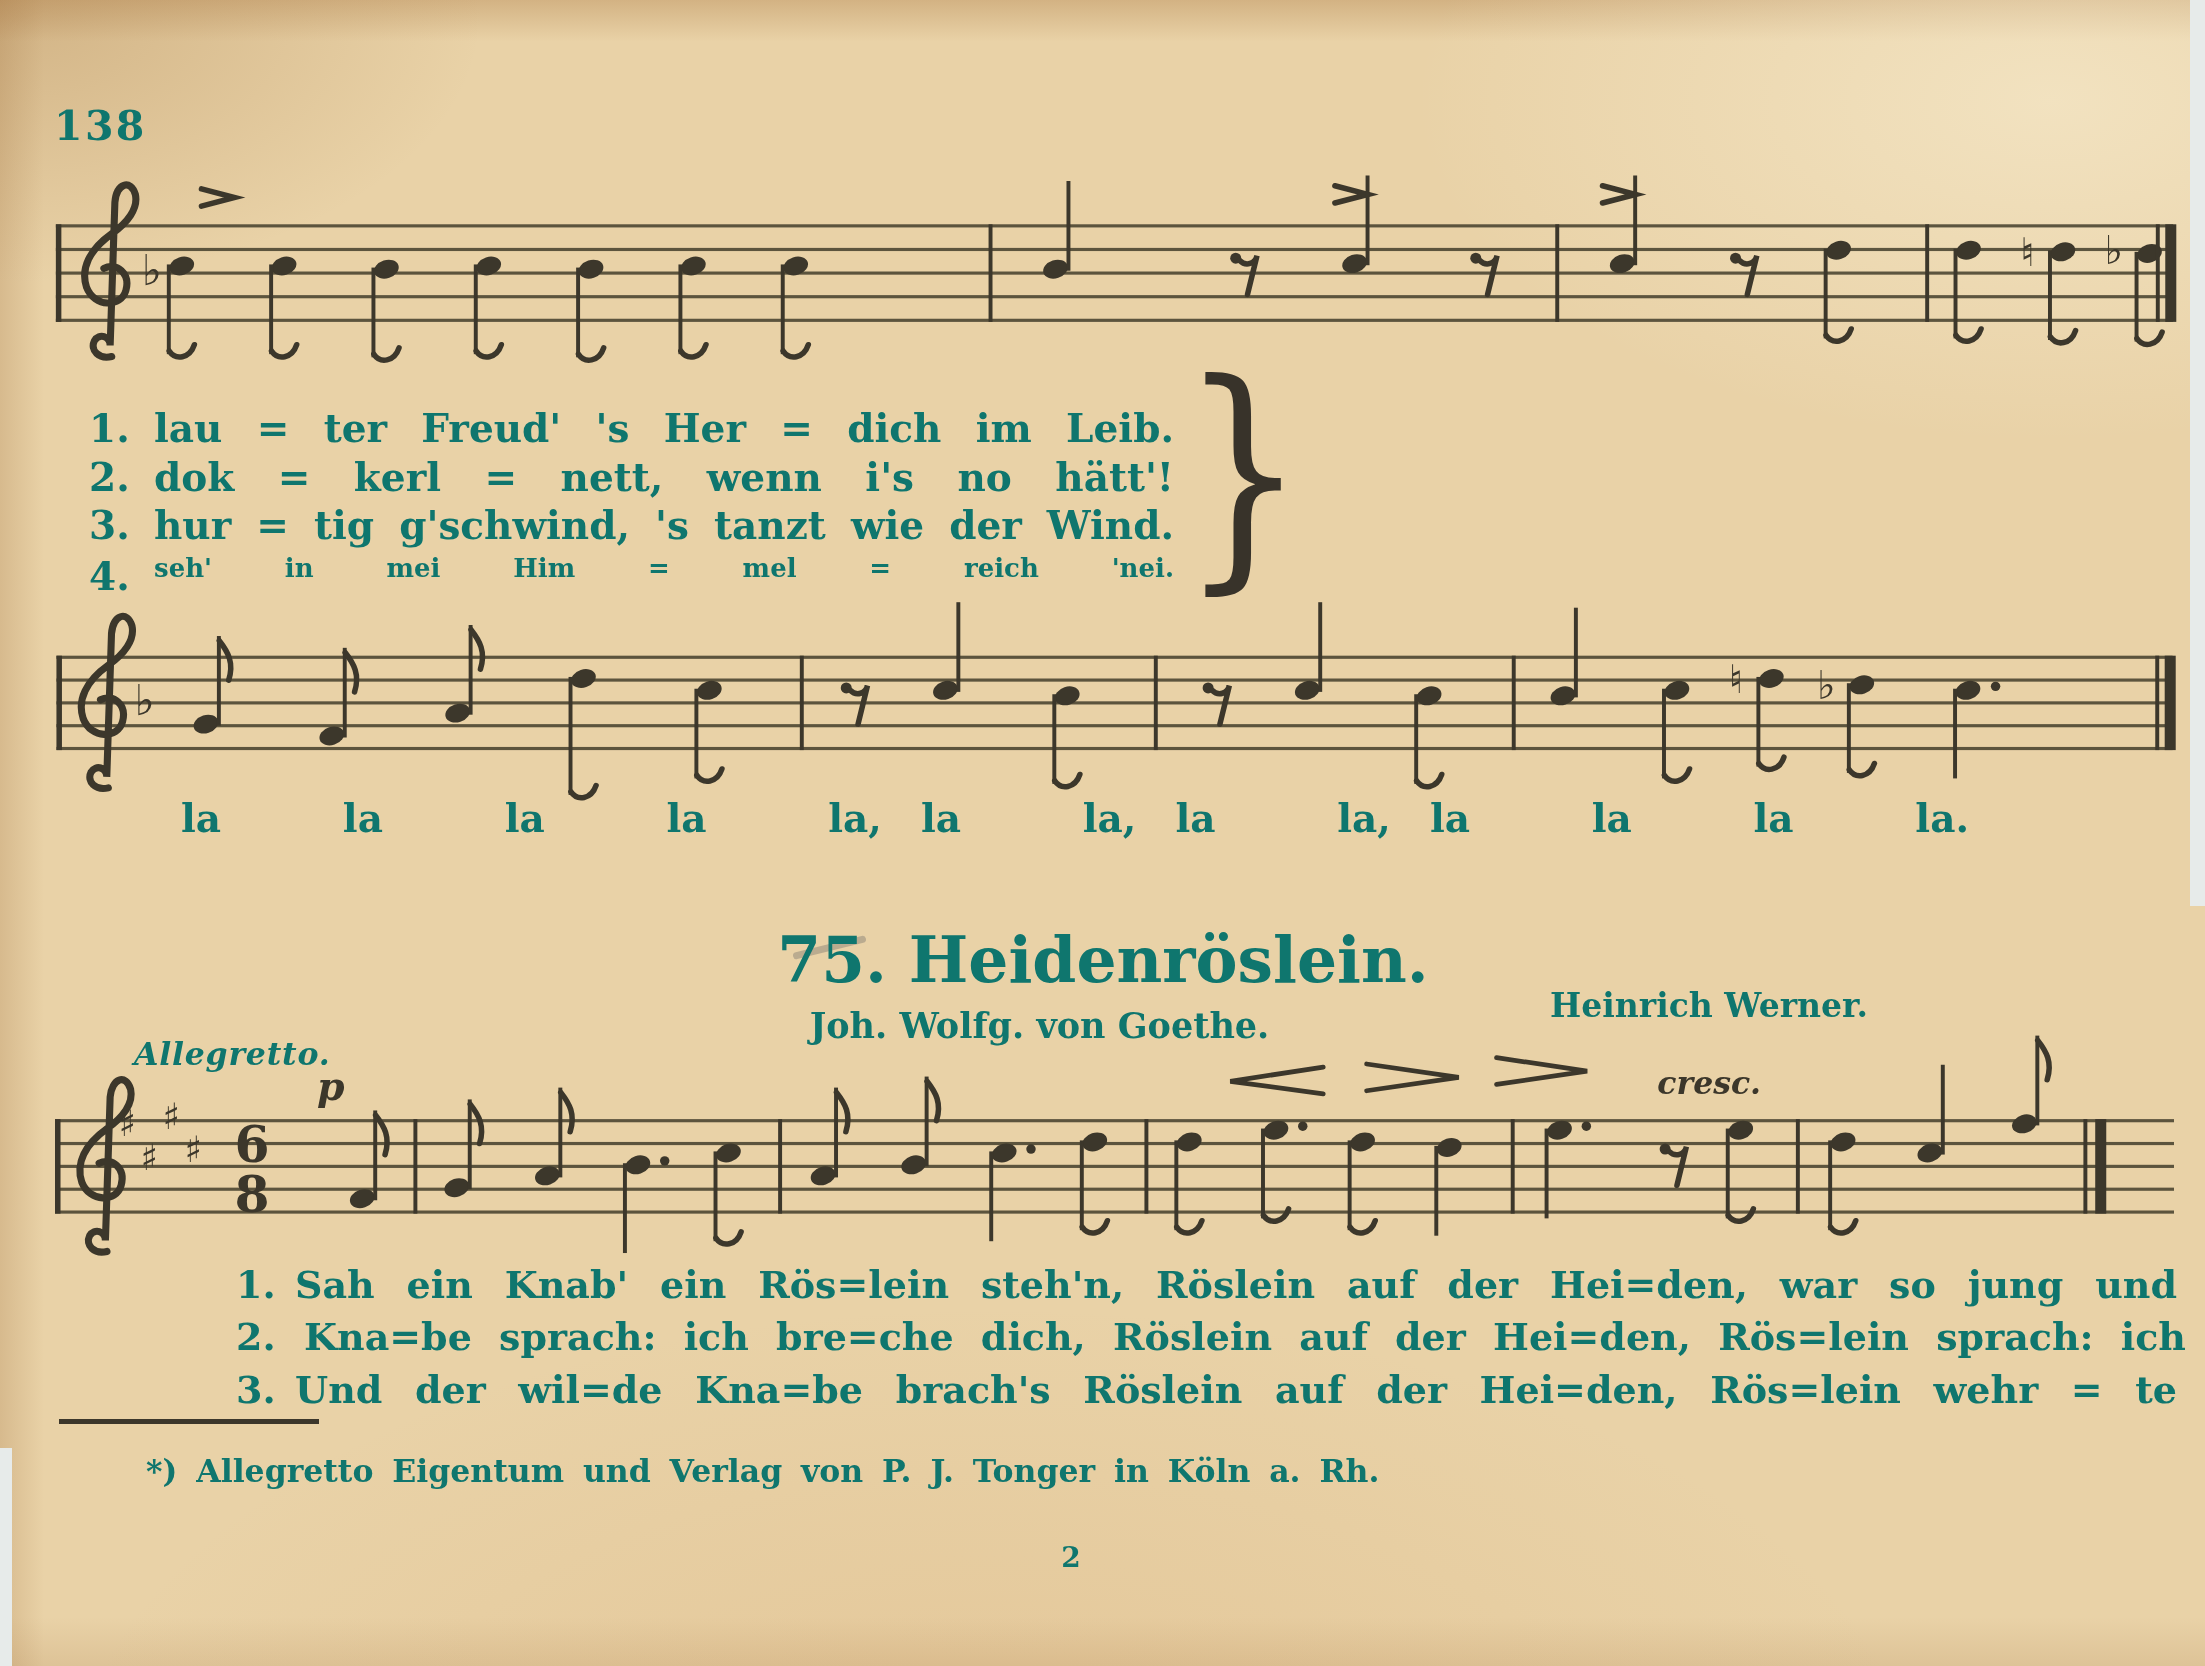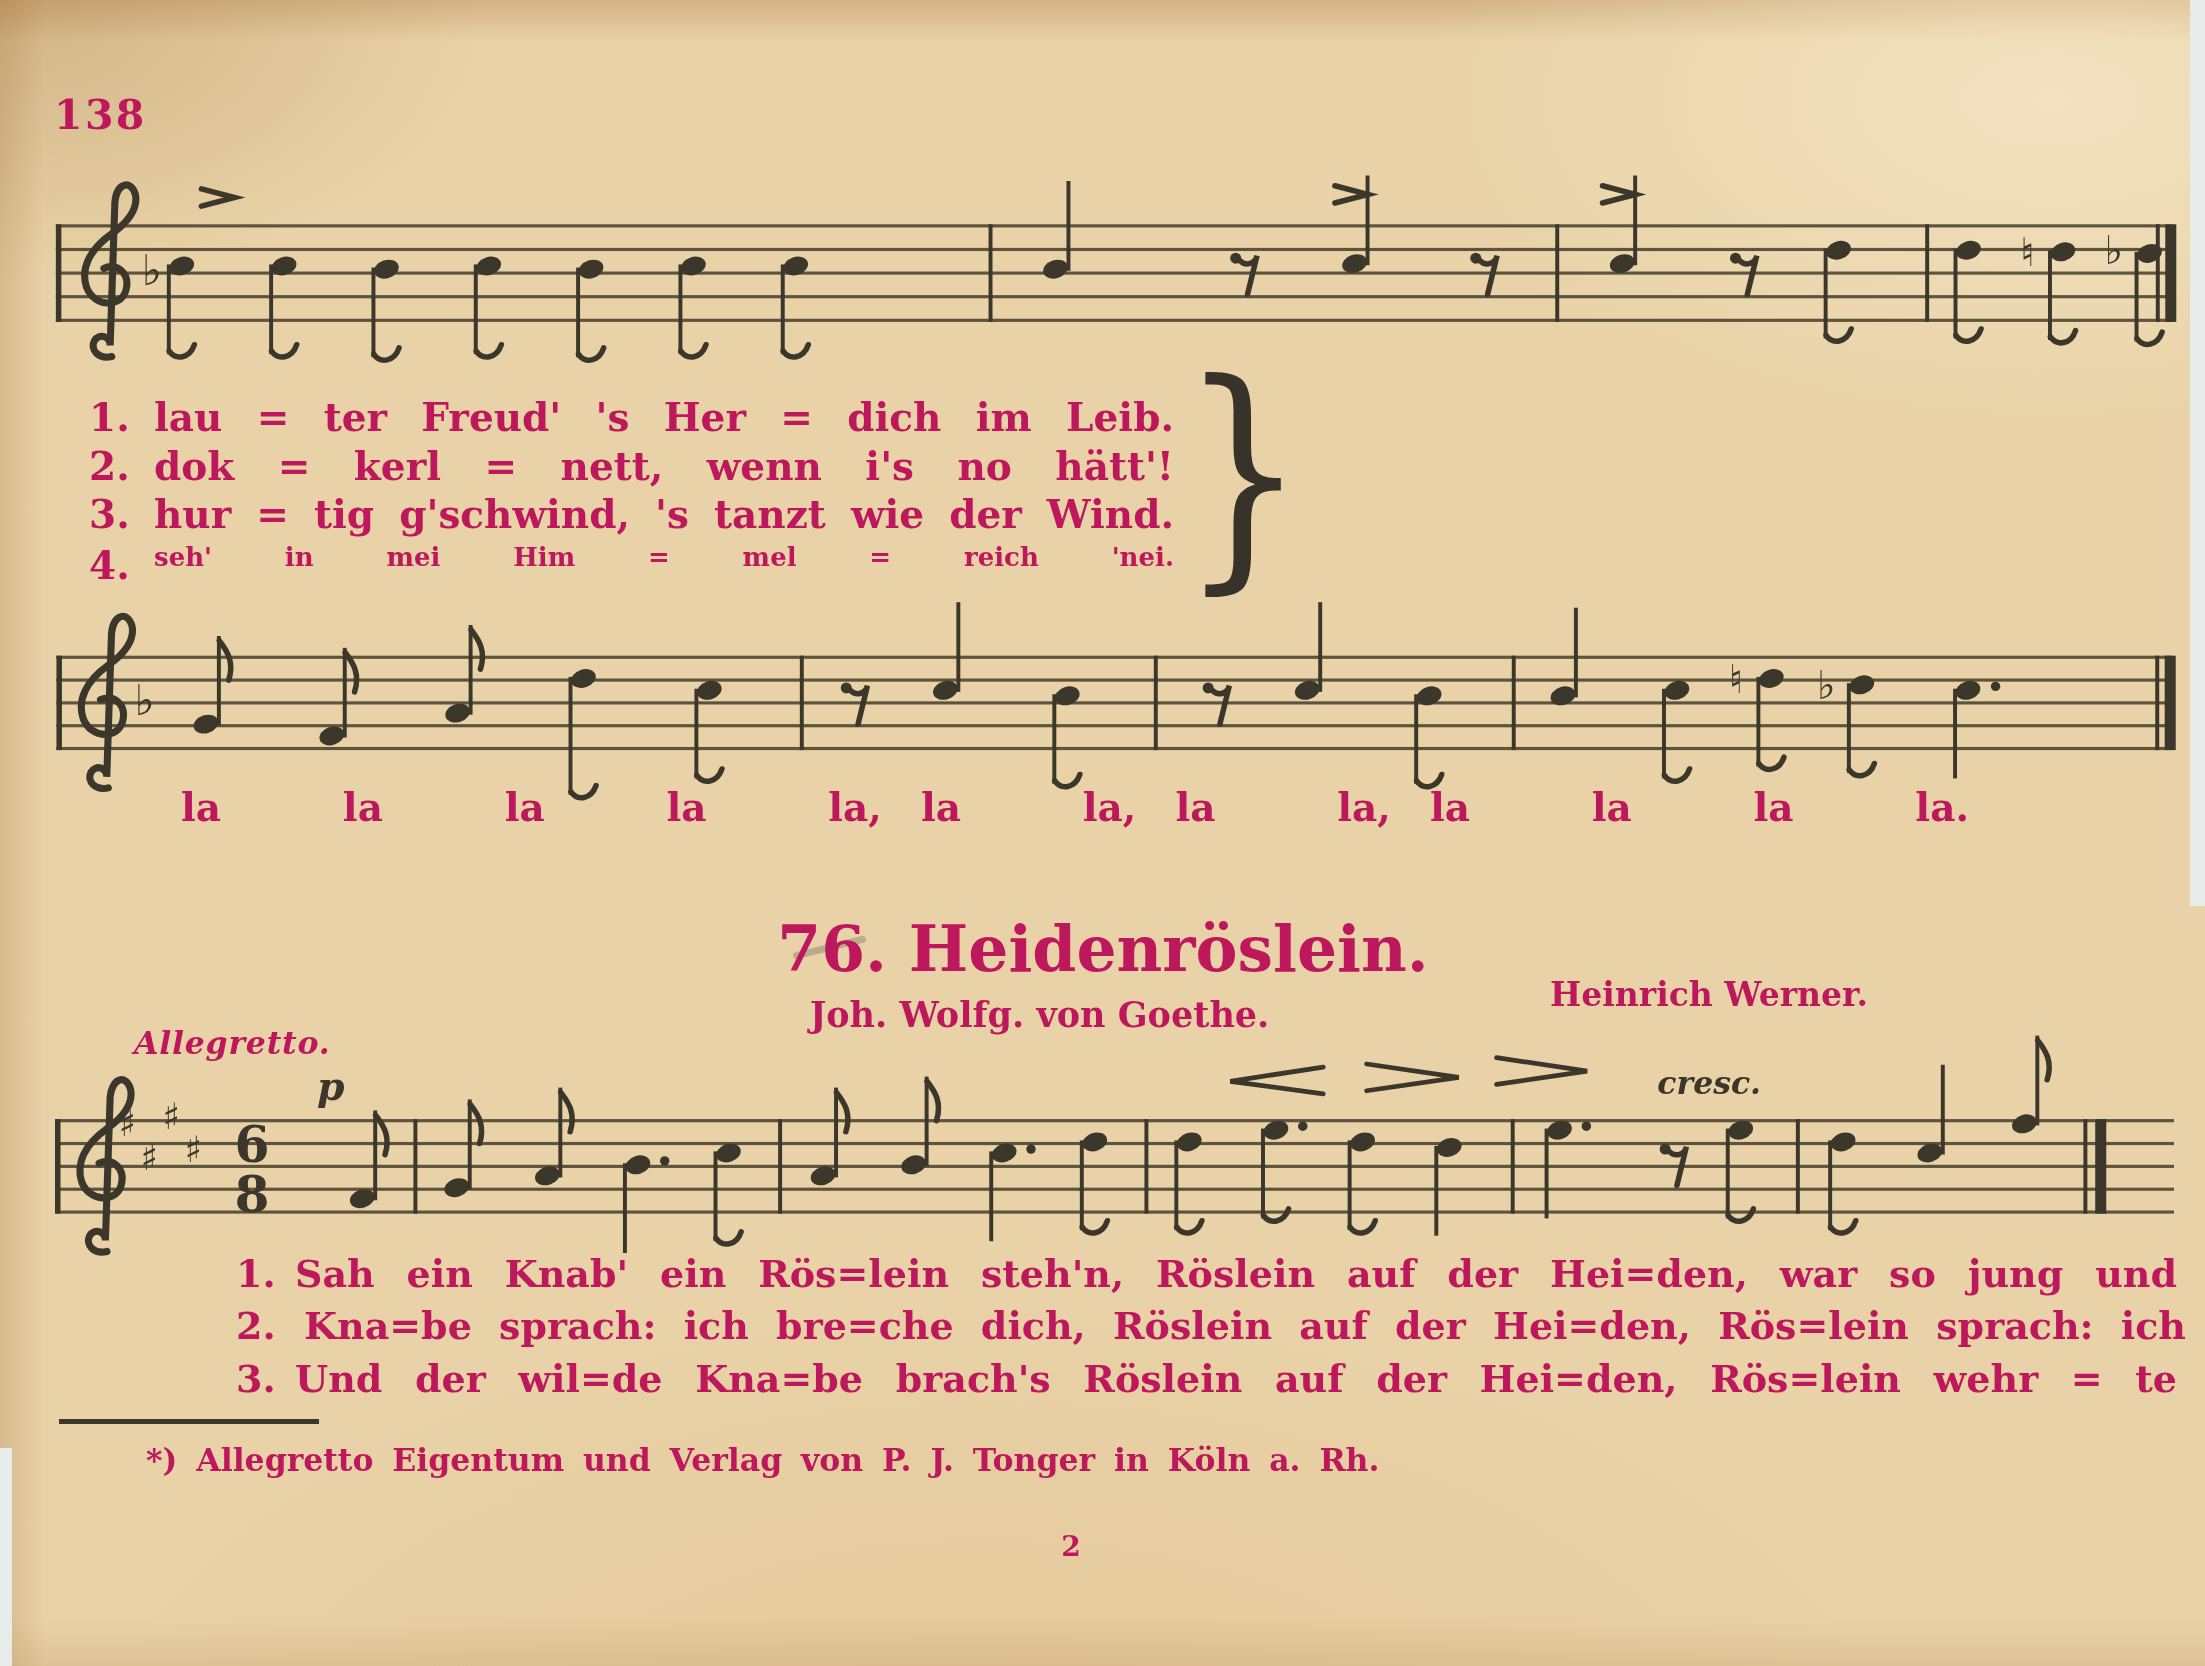--- a/index.html
+++ b/index.html
@@ -8,21 +8,21 @@
         font-family:"DejaVu Serif",serif;color:#38332a;}
   .page::before{content:"";position:absolute;inset:0;pointer-events:none;
         background:
           radial-gradient(1024px 551px at 93% 6%, rgba(249,239,212,.55), rgba(249,239,212,0) 62%),
           radial-gradient(709px 410px at 1% 1%, rgba(148,98,44,.26), rgba(148,98,44,0) 65%),
           radial-gradient(1339px 709px at 45% 108%, rgba(196,136,74,.16), rgba(196,136,74,0) 70%),
           linear-gradient(180deg, rgba(160,105,48,.30), rgba(160,105,48,0) 2.5%),
           linear-gradient(90deg, rgba(150,100,50,.22), rgba(150,100,50,0) 2%),
           linear-gradient(0deg, rgba(150,100,50,.14), rgba(150,100,50,0) 3%);}
   .abs{position:absolute;}
-  .ink-txt{font-weight:bold;color:#be185d;}
+  .ink-txt{font-weight:bold;color:#0f766e;margin-top:11px;}
   .just{text-align:justify;text-align-last:justify;white-space:normal;}
   .center{text-align:center;}
   .strip{background:#e7ebea;}
   svg{overflow:visible;}
   svg .ink{fill:#3c372b;}
   svg .stk{stroke:#3c372b;fill:none;stroke-linecap:round;}
   svg .sline{fill:#48422f;opacity:.88;}
   svg text{font-family:"DejaVu Serif",serif;font-weight:bold;fill:#3c372b;}
   svg text.acc{font-family:"DejaVu Sans",sans-serif;font-weight:bold;}
 </style>
@@ -175,21 +175,21 @@
       <circle class="ink" cx="2465" cy="92" r="6"></circle>
       <rect class="ink" x="2668" y="53" width="5" height="120"></rect>
       <rect class="ink" x="2680" y="53" width="14" height="120"></rect>
     </g>
   </svg>
 
   <div class="abs ink-txt just" style="left:181px;top:784px;width:1788px;font-size:39px;">la la la la la, la la, la la, la la la la.</div>
 
   <div class="abs" style="left:792px;top:944px;width:75px;height:7px;background:rgba(100,100,100,.35);transform:rotate(-14deg);border-radius:3.9px;"></div>
 
-  <div class="abs ink-txt center" style="left:709px;top:912px;width:788px;font-size:63px;">76. Heidenröslein.</div>
+  <div class="abs ink-txt center" style="left:709px;top:912px;width:788px;font-size:63px;">75. Heidenröslein.</div>
   <div class="abs ink-txt center" style="left:1465px;top:975px;width:488px;font-size:33px;">Heinrich Werner.</div>
   <div class="abs ink-txt center" style="left:803px;top:994px;width:473px;font-size:35px;">Joh. Wolfg. von Goethe.</div>
 
   <div class="abs ink-txt" style="left:134px;top:1024px;font-size:31.5px;font-style:italic;letter-spacing:0.8px;">Allegretto.</div>
 
   <svg class="abs" style="left:55px;top:1048px;" width="2119" height="221" viewBox="0 0 2690 280">
     <g>
       <rect class="sline" x="0" y="90" width="2690" height="4"></rect>
       <rect class="sline" x="0" y="119" width="2690" height="4"></rect>
       <rect class="sline" x="0" y="148" width="2690" height="4"></rect>

